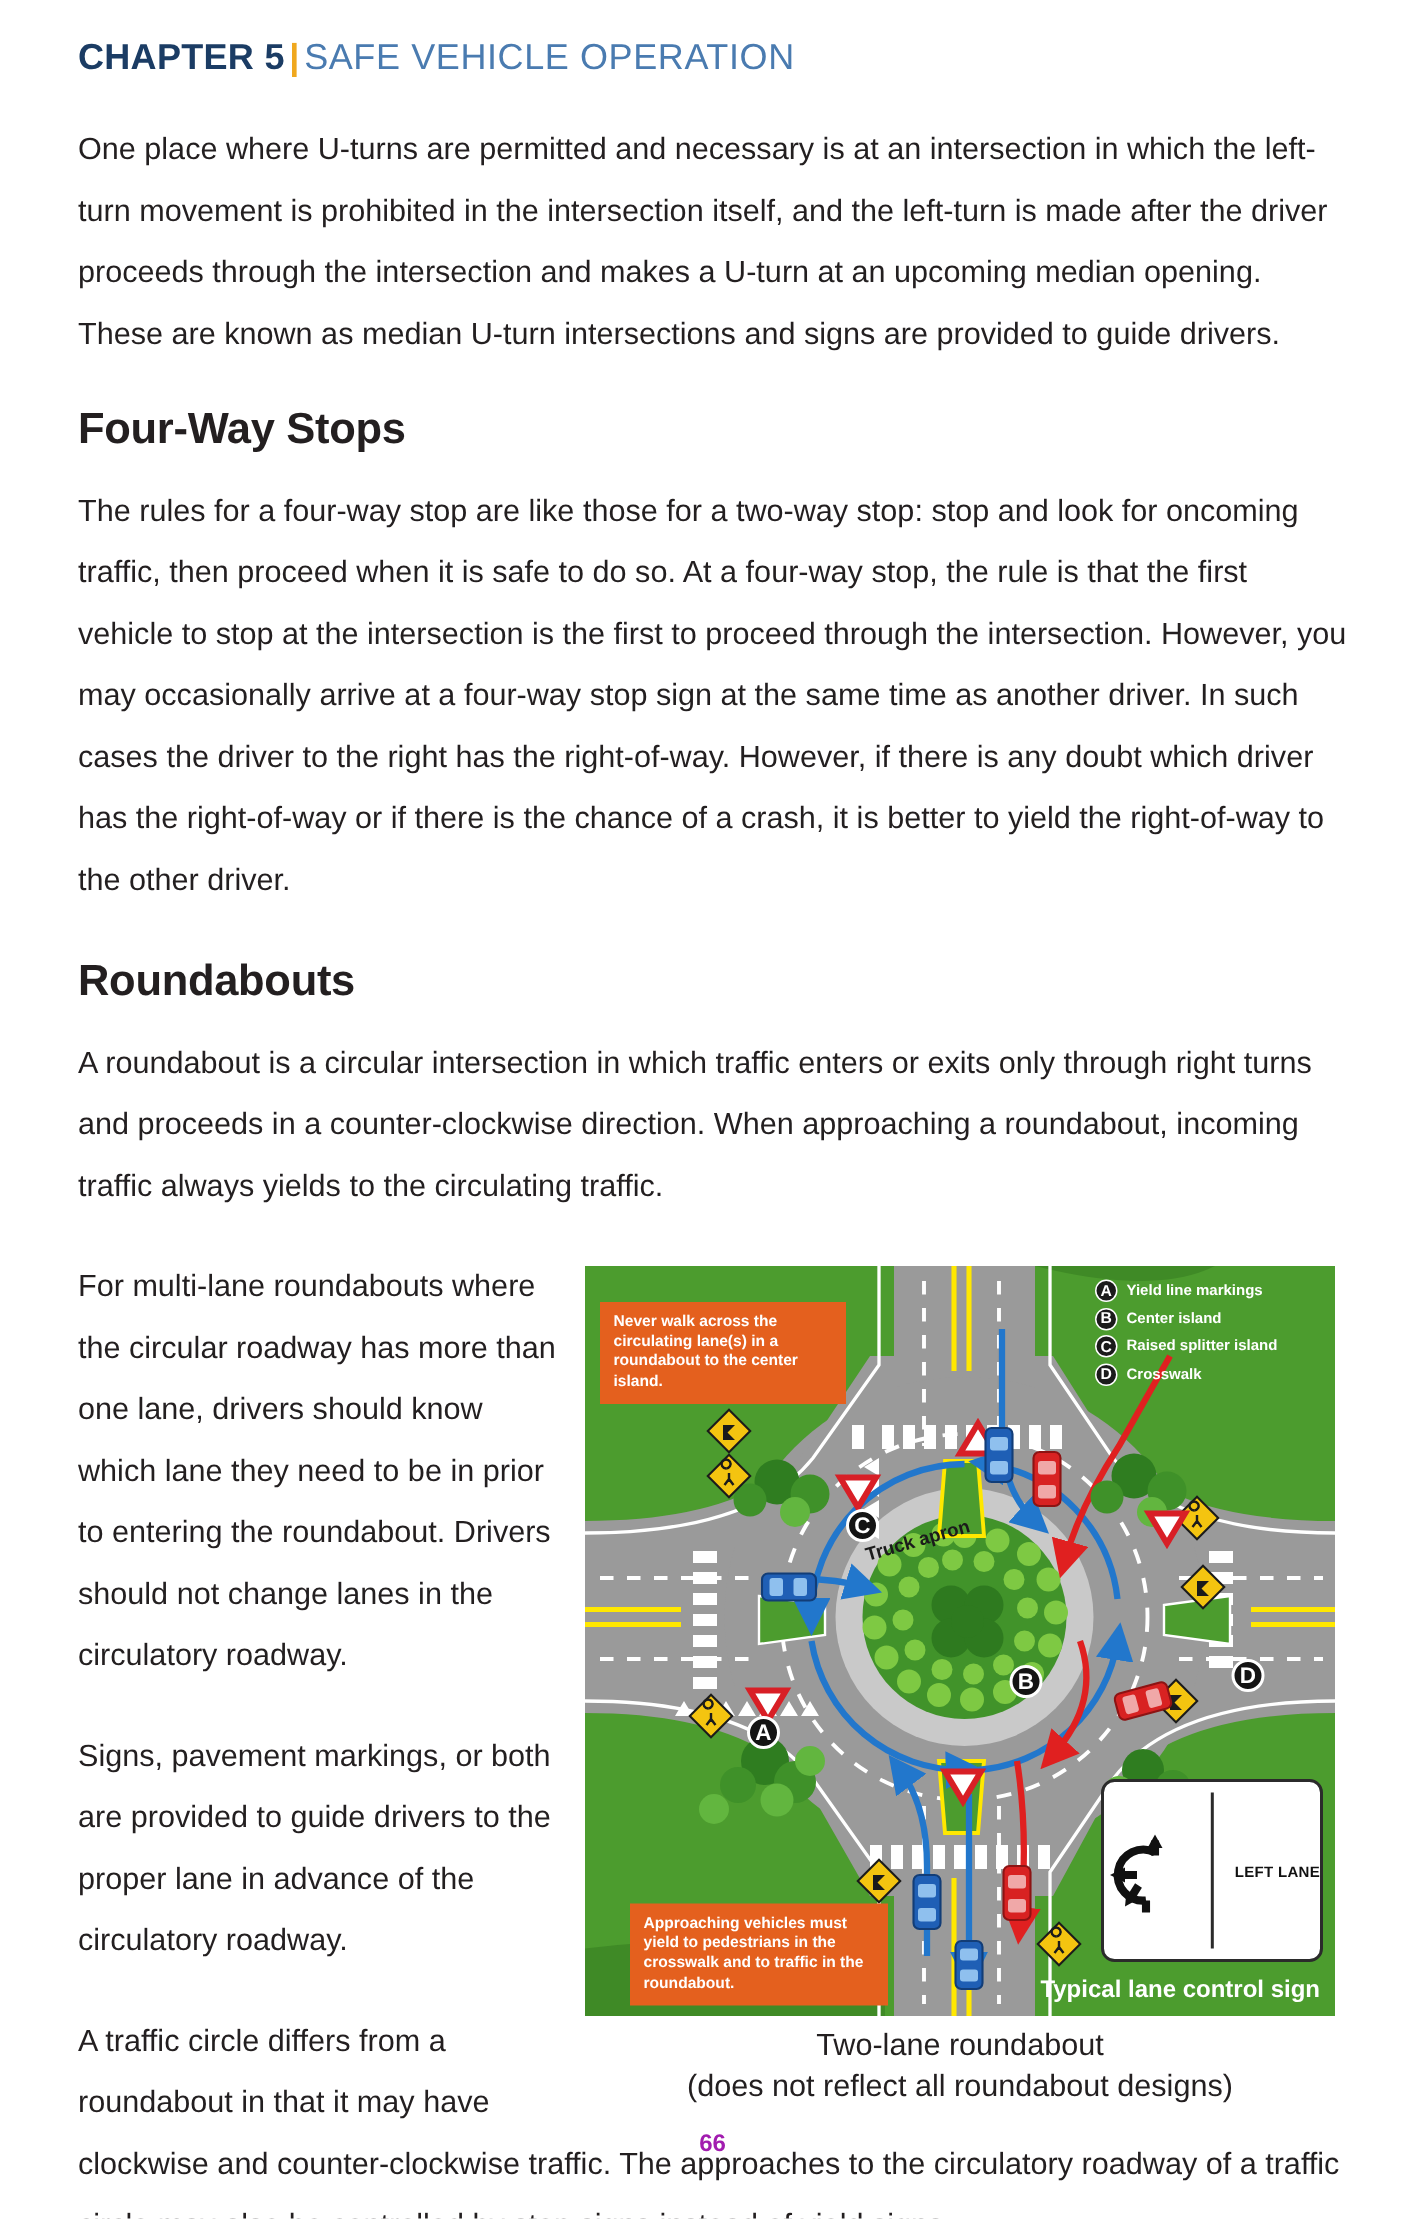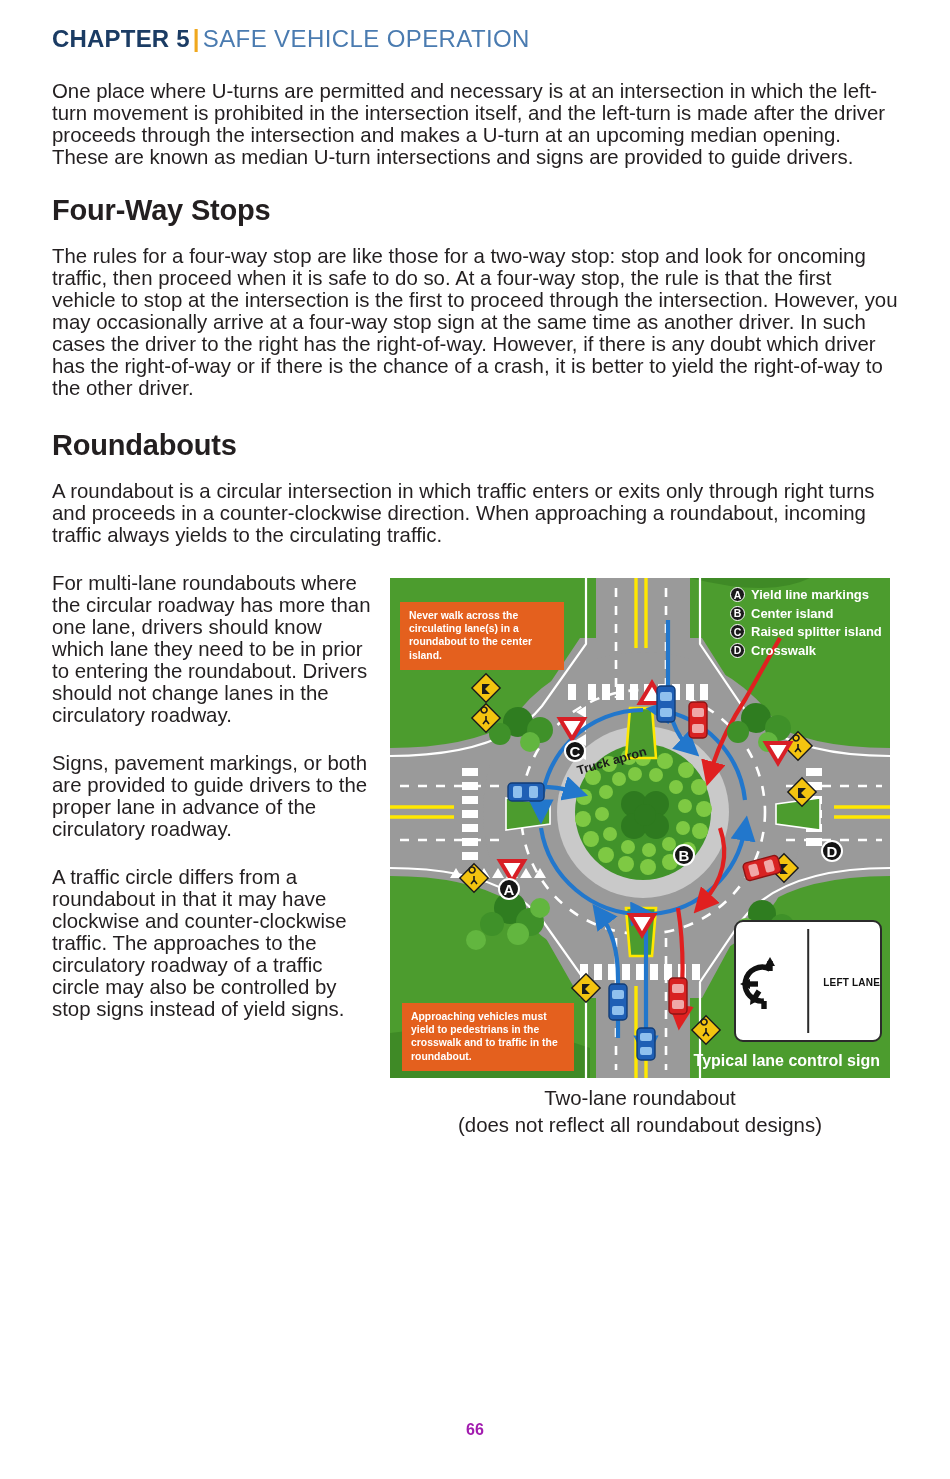--- a/index.html
+++ b/index.html
@@ -19,21 +19,21 @@
     position: absolute; left: 52px; top: 25px;
     font-size: 24px; letter-spacing: .2px; white-space: nowrap;
   }
   .chapter-header .ch-num { font-weight: bold; color: #1b3c64; }
   .chapter-header .ch-sep { color: #f0a81e; font-weight: bold; margin: 0 3px; }
   .chapter-header .ch-title { color: #4a7bb0; letter-spacing: .4px; }
 
   
   .content { position: absolute; left: 52px; top: 80px; width: 846px; }
   p.body {
-    font-size: 20.4px; line-height: 22px; margin: 0 0 26px 0;
+    font-size: 20.4px; line-height: 41px; margin: 0 0 26px 0;
     color: #231f20; text-align: left;
   }
   h2.section {
     font-size: 29px; font-weight: bold; margin: 30px 0 18px 0;
     color: #231f20; letter-spacing: -.2px;
   }
   h2.section.first { margin-top: 22px; }
 
   
   .figure {
@@ -65,33 +65,33 @@
   .callout {
     position: absolute;
     background: #e4601e;
     color: #ffffff;
     font-weight: bold;
     font-size: 10.4px;
     line-height: 13.2px;
     padding: 7px 9px 8px 9px;
   }
   .callout-top  { left: 10px; top: 12px;  width: 164px; margin-top: 12px; }
-  .callout-bot  { left: 12px; top: 425px; width: 172px; }
+  .callout-bot  { left: 30px; top: 425px; width: 172px; }
 
   .legend { position: absolute; right: 10px; top: 9px; width: 150px; }
   .legend-row { display: flex; align-items: center; margin-bottom: 3.5px; }
   .legend-badge {
     width: 15px; height: 15px; border-radius: 50%;
     background: #1b1b1b; color: #fff;
     font-size: 10.5px; font-weight: bold;
     display: flex; align-items: center; justify-content: center;
     margin-right: 6px; flex: 0 0 auto;
     border: 1.3px solid #ffffff;
   }
-  .legend-label { color: #ffffff; font-weight: bold; font-size: 13px; white-space: nowrap; }
+  .legend-label { color: #ffffff; font-weight: bold; font-size: 10px; white-space: nowrap; }
 
   .marker {
     position: absolute;
     width: 22px; height: 22px; border-radius: 50%;
     background: #141414; color: #ffffff;
     border: 2px solid #ffffff;
     font-size: 15px; font-weight: bold;
     display: flex; align-items: center; justify-content: center;
     z-index: 40;
   }

